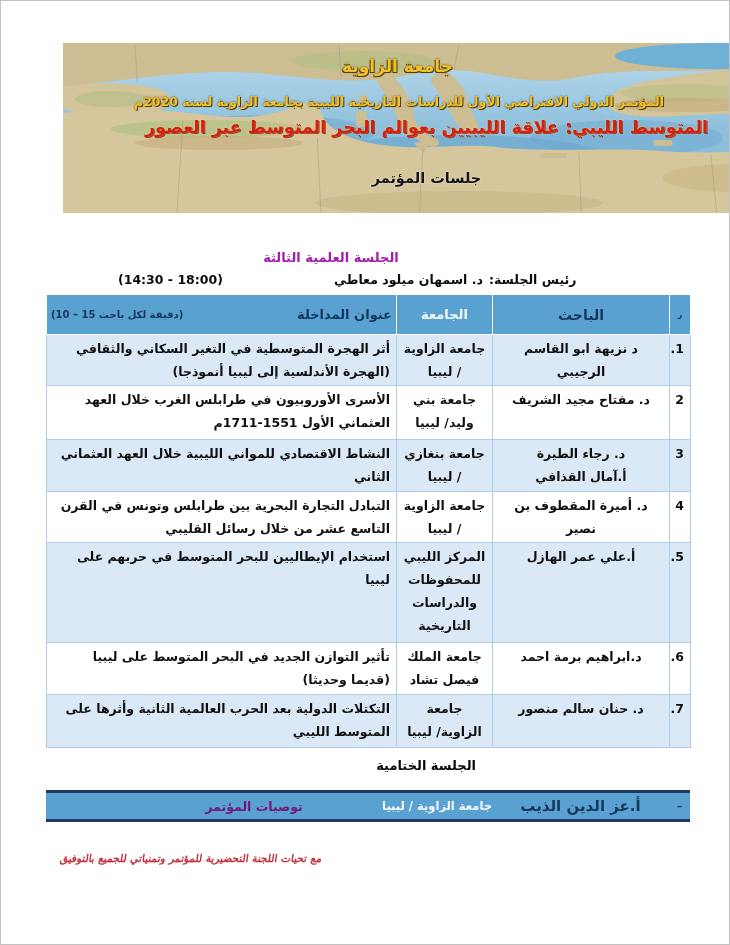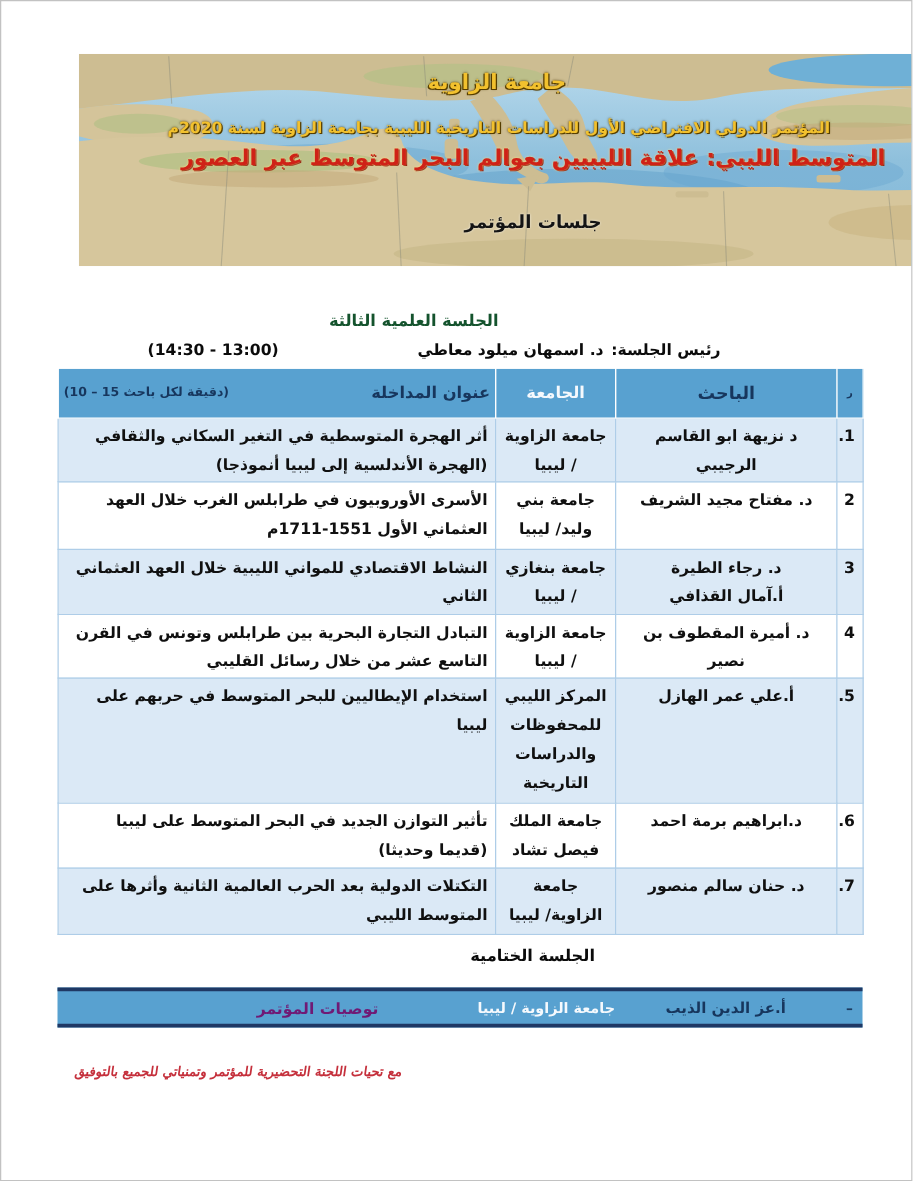--- a/index.html
+++ b/index.html
@@ -19,21 +19,21 @@
   .banner .ovl{position:absolute;left:0;right:0;text-align:center;font-weight:bold;line-height:1.25;}
   .b-l1{top:13px;font-size:17px;color:#f2c12e;padding-left:0;padding-right:58px;
         text-shadow:0 0 2px #4a3400,1px 1px 0 #5b4200,-1px 1px 0 #5b4200;}
   .b-l2{top:51px;font-size:12.5px;color:#f2c12e;padding-right:55px;
         text-shadow:0 0 2px #4a3400,1px 1px 0 #5b4200;}
   .b-l3{top:74px;font-size:17.5px;color:#cf2217;
         text-shadow:0 0 2px rgba(255,225,130,.95),1px 1px 0 #8d1208;}
   .b-l4{top:126px;font-size:14.5px;color:#141414;text-shadow:0 0 2px rgba(255,255,255,.75);}
   
   .sess-title{position:absolute;left:250px;top:249px;width:160px;text-align:center;
-        font-size:13px;font-weight:bold;color:#14532d;}
+        font-size:13px;font-weight:bold;color:#a21caf;}
   .chair-label{position:absolute;left:488px;top:271px;font-size:12.5px;font-weight:bold;color:#0b0b0b;}
   .chair-name{position:absolute;left:333px;top:271px;font-size:12.5px;font-weight:bold;color:#0b0b0b;}
   .chair-time{position:absolute;left:117px;top:271px;font-size:12.5px;font-weight:bold;color:#0b0b0b;}
   
   table.sched{position:absolute;left:45px;top:293px;width:644px;border-collapse:collapse;
         table-layout:fixed;direction:rtl;border:1px solid #7fb0d6;}
   table.sched th{background:#58a1d0;border:1.5px solid #ffffff;vertical-align:middle;padding:2px 4px;}
   table.sched td{border:1px solid #aecde8;vertical-align:top;padding:2px 6px;
         font-size:12.5px;font-weight:bold;color:#101010;line-height:1.85;}
   table.sched tbody tr:nth-child(odd){background:#dbe9f6;}
@@ -56,21 +56,21 @@
   tbody tr:nth-child(5){height:100px;}
   tbody tr:nth-child(6){height:52px;}
   tbody tr:nth-child(7){height:53px;}
   
   .close-title{position:absolute;left:335px;top:757px;width:140px;text-align:right;
         font-size:13px;font-weight:bold;color:#0b0b0b;}
   .close-row{position:absolute;left:45px;top:789px;width:644px;height:26px;
         background:#58a1d0;border-top:3px solid #1f3864;border-bottom:3px solid #1f3864;
         display:flex;direction:rtl;align-items:center;font-weight:bold;}
   .close-row .cl-num{flex:0 0 21px;text-align:center;font-size:11px;color:#1d3c60;}
-  .close-row .cl-res{flex:0 0 177px;text-align:center;font-size:12px;color:#17365d;}
+  .close-row .cl-res{flex:0 0 177px;text-align:center;font-size:15px;color:#17365d;}
   .close-row .cl-uni{flex:0 0 96px;text-align:center;font-size:11.5px;color:#f5f9fd;white-space:nowrap;}
   .close-row .cl-tit{flex:1 1 auto;text-align:center;font-size:12.5px;color:#701a75;padding-left:80px;}
   
   .foot-note{position:absolute;left:58px;top:851px;font-size:10.5px;font-weight:bold;
         color:#c5303c;font-style:italic;white-space:nowrap;transform:skewX(6deg);}
 </style>
 </head>
 <body>
 
 <div class="page">
@@ -135,21 +135,21 @@
     </svg>
     <div class="ovl b-l1">جامعة الزاوية</div>
     <div class="ovl b-l2">المؤتمر الدولي الافتراضي الأول للدراسات التاريخية الليبية بجامعة الزاوية لسنة 2020م</div>
     <div class="ovl b-l3">المتوسط الليبي: علاقة الليبيين بعوالم البحر المتوسط عبر العصور</div>
     <div class="ovl b-l4">جلسات المؤتمر</div>
   </div>
 
   <div class="sess-title">الجلسة العلمية الثالثة</div>
   <div class="chair-label">رئيس الجلسة:</div>
   <div class="chair-name">د. اسمهان ميلود معاطي</div>
-  <div class="chair-time">(13:00 - 14:30)</div>
+  <div class="chair-time">(18:00 - 14:30)</div>
 
   <table class="sched">
     <colgroup>
         <col style="width:21px">
         <col style="width:177px">
         <col style="width:96px">
         <col style="width:350px">
       </colgroup>
     <thead>
       <tr class="hrow">

